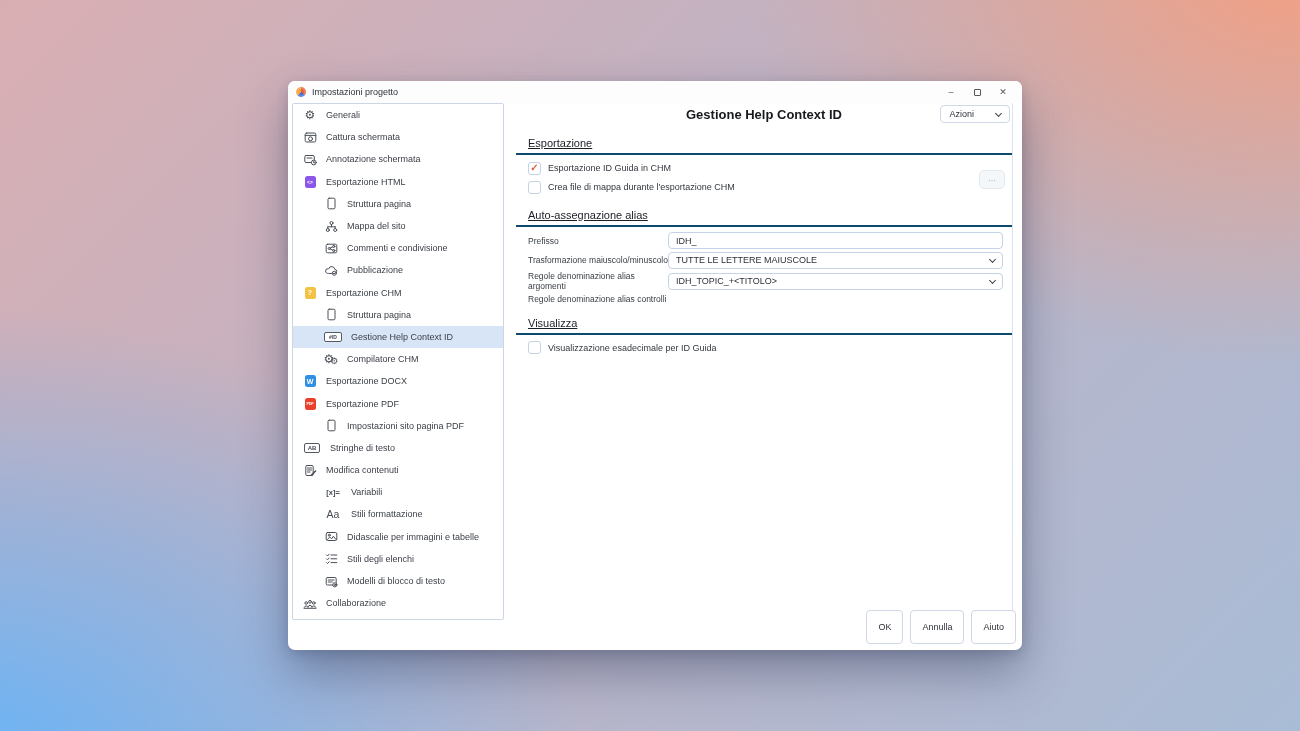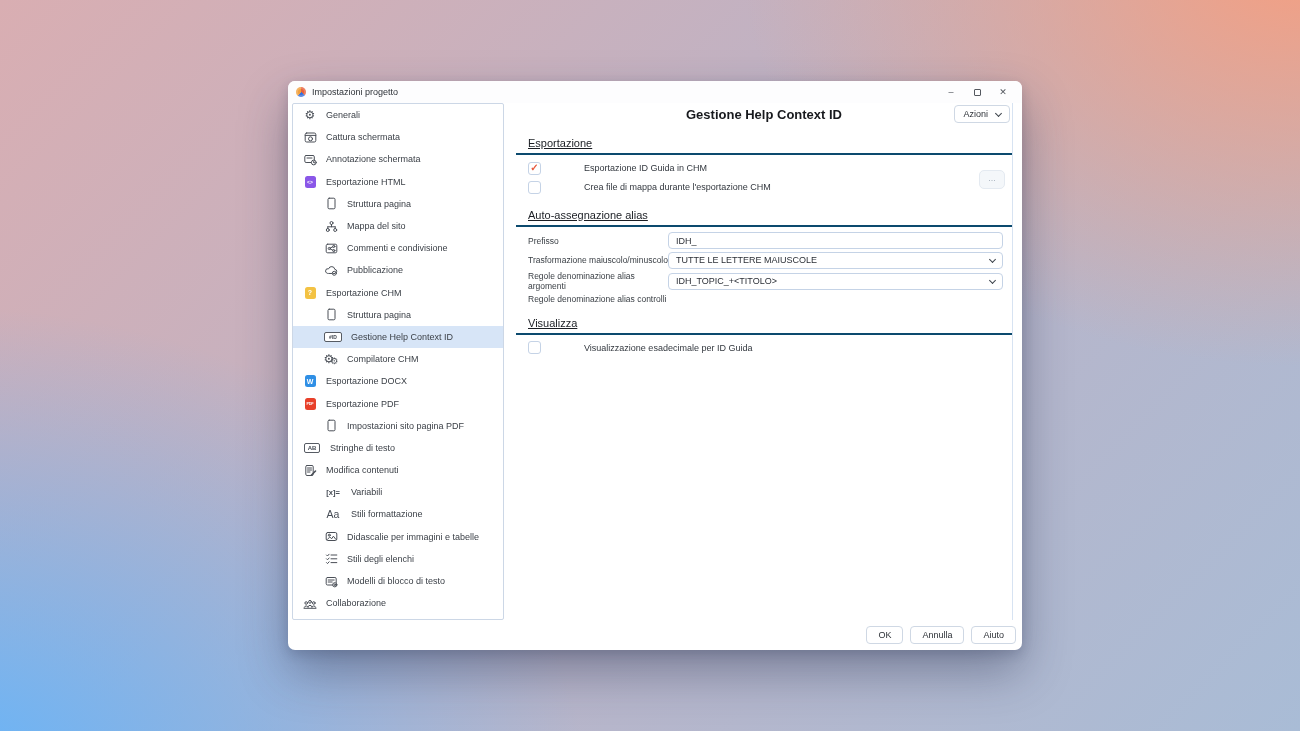--- a/index.html
+++ b/index.html
@@ -52,45 +52,45 @@
   .f-pdf { background:#e8402a; font-size:3.8px; letter-spacing:-0.2px; }
   .txtic { font-weight:bold; color:#464c55; }
   svg.ic-svg { stroke:#4a4f57; fill:none; stroke-width:1; stroke-linecap:round; stroke-linejoin:round; }
 
   
   .main { position:absolute; left:228px; top:22px; width:496px; }
   .main-title-row { position:relative; height:22px; }
   .main-title { text-align:center; font-size:13px; font-weight:bold; color:#17191d; padding-top:4px; }
   .actions-btn { position:absolute; top:2px; right:2px; height:18px; padding:3px 8px;
     background:#fff; border:1px solid #cfd8e4; border-radius:4px;
-    display:flex; align-items:center; gap:8px; font-size:9px; color:#2e3238; cursor:pointer; }
+    display:flex; align-items:center; gap:22px; font-size:9px; color:#2e3238; cursor:pointer; }
   .chev { width:5px; height:5px; border-right:1.2px solid #3c424a; border-bottom:1.2px solid #3c424a;
     transform:rotate(45deg); margin-top:-2px; }
   .sec { margin-top:12px; padding:0 0 4px 12px; border-bottom:2px solid #0c4a6e;
     font-size:11px; color:#1b1e24;text-decoration:underline; }
   .chk-row { display:flex; align-items:center; gap:7px; margin:6px 0 0 12px; height:14px; }
   .chk { width:13px; height:13px; border:1px solid #c5d3e6; border-radius:3px; background:#fff;
     display:flex; align-items:center; justify-content:center; cursor:pointer; }
   .chk .mark { color:#e8593d; font-size:10px; font-weight:bold; line-height:1; }
-  .chk-lbl { font-size:9px; color:#33383f;margin-left:36px; }
+  .chk-lbl { font-size:9px; color:#33383f; }
   .browse-btn { position:absolute; top:67px; right:7px; width:26px; height:19px;
     background:#f4f7fa; border:1px solid #e4eaf1; border-radius:5px;
     color:#a6b0bc; font-size:9px; line-height:15px; text-align:center; }
   .form-row { display:flex; align-items:center; margin:2.5px 0 0 12px; }
   .form-row .flabel { width:140px; min-width:140px; font-size:8.5px; color:#3b4046; }
   .ctrl { width:335px; height:17px; border:1px solid #c5d3e6; border-radius:4px; background:#fff;
     font-size:9px; color:#2b2f36; padding:0 7px; }
   input.ctrl { outline:none; }
   .select { display:flex; align-items:center; cursor:pointer; }
   .select .val { flex:1; white-space:nowrap; overflow:hidden; }
   .vline { position:absolute; left:724px; top:22px; height:517px; width:1px; background:#d7e3f2; }
 
   
   .footer { position:absolute; right:6px; bottom:6px; display:flex; gap:7px; }
-  .f-btn { height:17px; padding:8px 11px; background:#fff; border:1px solid #cfd8e4;
+  .f-btn { height:17px; padding:16px 11px; background:#fff; border:1px solid #cfd8e4;
     border-radius:4px; font-size:9px; color:#2e3238; display:flex; align-items:center; cursor:pointer; }
 </style>
 </head>
 <body>
 
 <div class="bg">
   <div class="dialog">
 
     <div class="titlebar">
       <span class="app-icon"></span>

